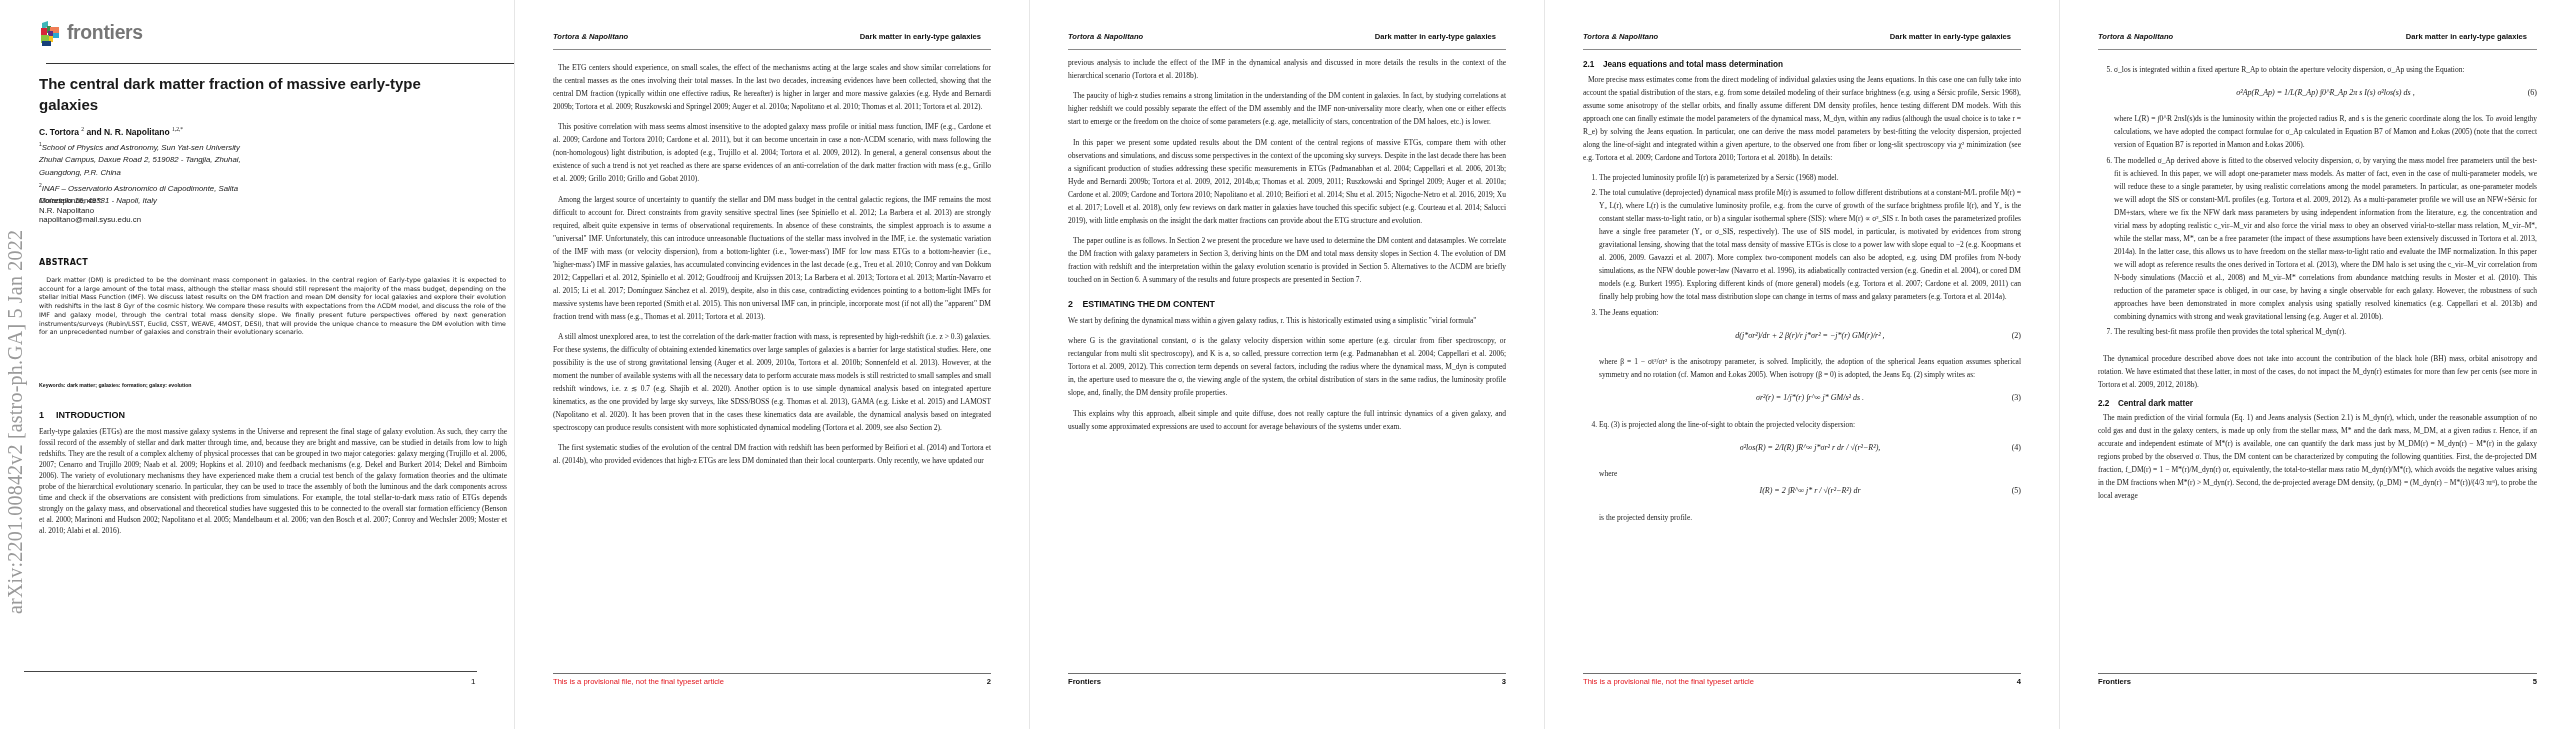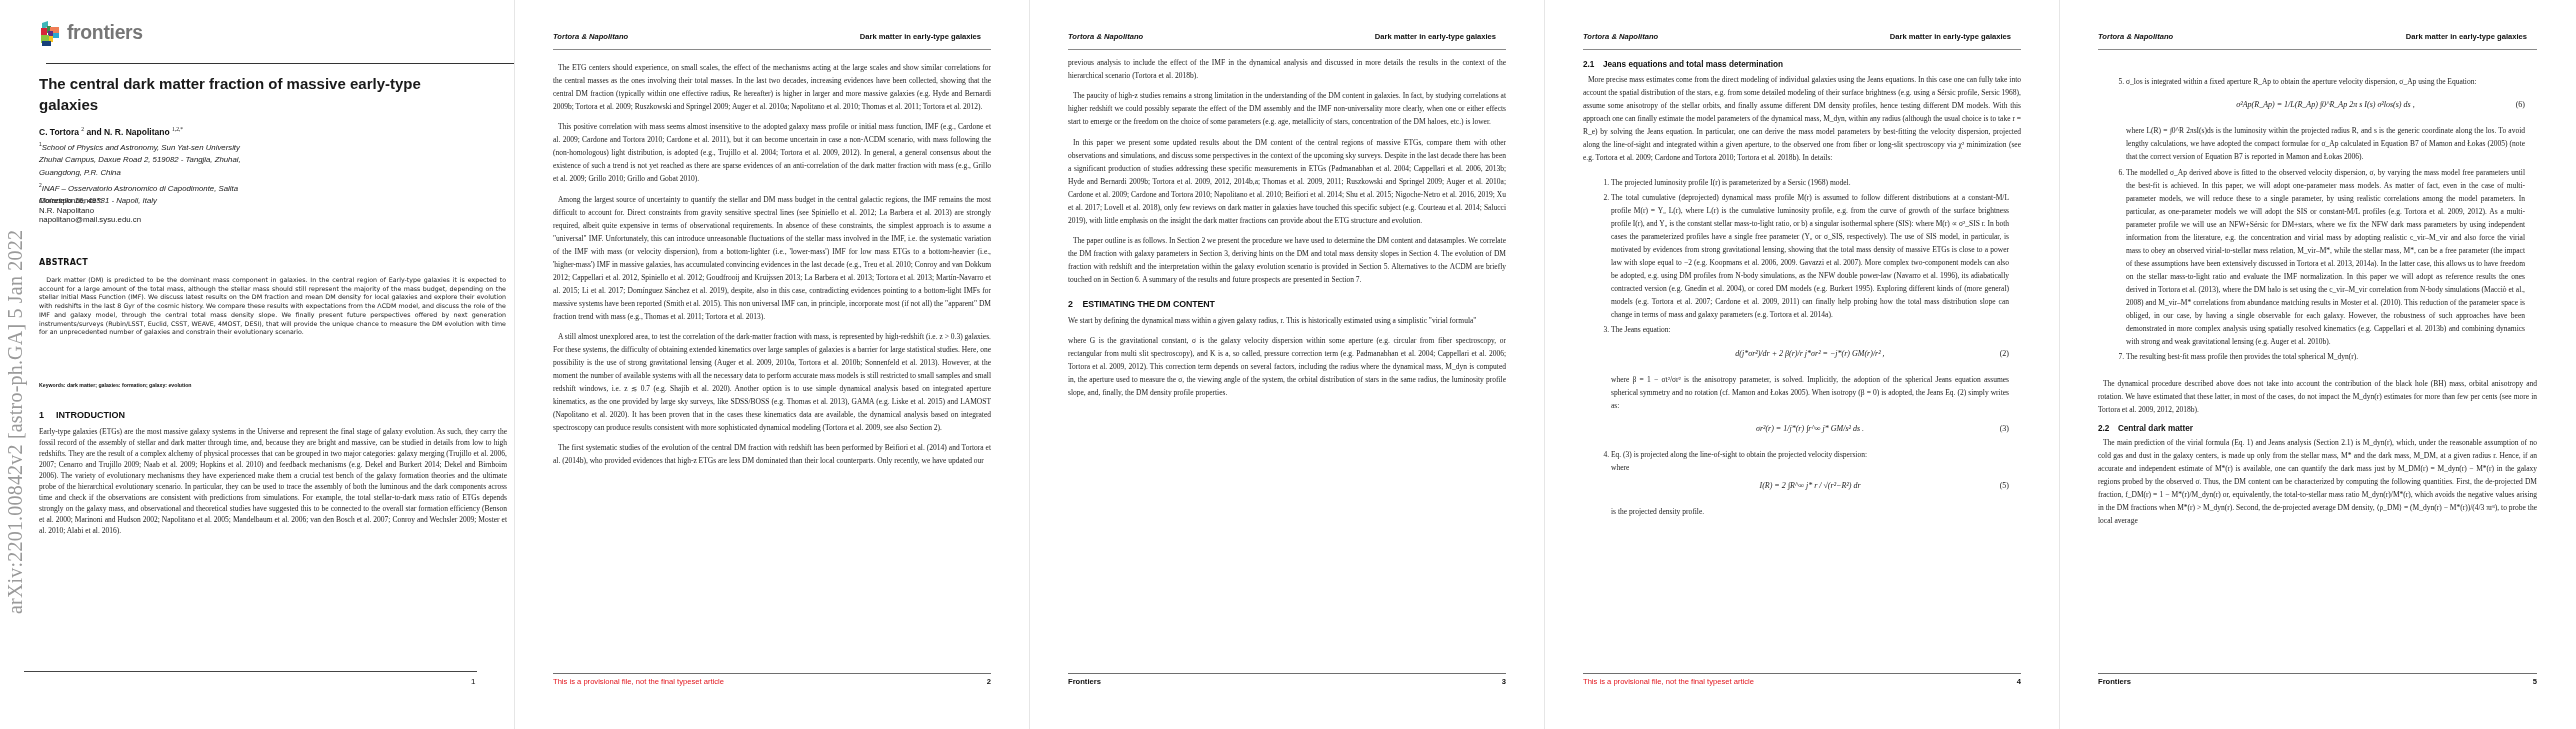--- a/index.html
+++ b/index.html
@@ -16,21 +16,21 @@
   .foot-rule { position:absolute; top:673px; left:0; right:0; height:1.2px; background:#6e6e6e; }
   .footer { position:absolute; top:677px; left:0; right:0; display:flex; justify-content:space-between; font-family:"Liberation Sans",sans-serif; font-size:7.6px; font-weight:bold; color:#111;gap:40px; }
   .footer .provisional { color:#e2141c; font-weight:normal; }
   .page-body { position:absolute; top:60px; left:0; right:0; }
   .section-h { font-family:"Liberation Sans",sans-serif; font-weight:bold; font-size:8.8px; letter-spacing:-0.1px; margin:13.4px 0 4.9px 0; color:#111; }
   .section-h .num { margin-right:9.7px; }
   .subsection-h { font-family:"Liberation Sans",sans-serif; font-weight:bold; font-size:8.2px; margin:6px 0 3.6px 0; color:#111; }
   .subsection-h .num { margin-right:8.5px; }
   .equation { position:relative; font-family:"Liberation Serif",serif; font-style:italic; font-size:8px; text-align:center; margin:7.3px 0 8.5px 0; height:20.7px; line-height:20.7px; color:#222; }
   .equation .eqnum { position:absolute; right:0; top:0; font-style:normal; }
-  ol.list { margin:12px; padding-left:16px; font-family:"Liberation Serif",serif; font-size:7.5px; line-height:13px; color:#222; text-align:justify; }
+  ol.list { margin:0; padding-left:16px; font-family:"Liberation Serif",serif; font-size:7.5px; line-height:13px; color:#222; text-align:justify; }
   ol.list li { margin-bottom:2.4px; }
   
   .logo { position:absolute; top:20.7px; left:40px; display:flex; align-items:center; }
   .logo-mark { width:22px; height:24px; position:relative; margin-right:4.9px; }
   .logo-mark span { position:absolute; display:block; }
   .logo-text { font-family:"Liberation Sans",sans-serif; font-weight:bold; font-size:19.4px; color:#767676; letter-spacing:-0.3px; }
   .title-rule { position:absolute; top:63px; left:46px; width:468px; height:1.2px; background:#333; }
   .p1-title { position:absolute; top:74px; left:39px; width:425px; font-family:"Liberation Sans",sans-serif; font-weight:bold; font-size:15px; line-height:20.7px; color:#1a1a1a; margin:0; }
   .authors { position:absolute; top:126px; left:39px; font-family:"Liberation Sans",sans-serif; font-weight:bold; font-size:8.5px; color:#111; }
   .authors sup { font-weight:normal; font-size:5.5px; font-family:"Liberation Serif",serif; }
@@ -132,20 +132,21 @@
       <div class="page-body" style="top:56px;">
         <p class="body-text noindent">previous analysis to include the effect of the IMF in the dynamical analysis and discussed in more details the results in the context of the hierarchical scenario (Tortora et al. 2018b).</p>
         <p class="body-text">The paucity of high-z studies remains a strong limitation in the understanding of the DM content in galaxies. In fact, by studying correlations at higher redshift we could possibly separate the effect of the DM assembly and the IMF non-universality more clearly, when one or either effects start to emerge or the freedom on the choice of some parameters (e.g. age, metallicity of stars, concentration of the DM haloes, etc.) is lower.</p>
         <p class="body-text">In this paper we present some updated results about the DM content of the central regions of massive ETGs, compare them with other observations and simulations, and discuss some perspectives in the context of the upcoming sky surveys. Despite in the last decade there has been a significant production of studies addressing these specific measurements in ETGs (Padmanabhan et al. 2004; Cappellari et al. 2006, 2013b; Hyde and Bernardi 2009b; Tortora et al. 2009, 2012, 2014b,a; Thomas et al. 2009, 2011; Ruszkowski and Springel 2009; Auger et al. 2010a; Cardone et al. 2009; Cardone and Tortora 2010; Napolitano et al. 2010; Beifiori et al. 2014; Shu et al. 2015; Nigoche-Netro et al. 2016, 2019; Xu et al. 2017; Lovell et al. 2018), only few reviews on dark matter in galaxies have touched this specific subject (e.g. Courteau et al. 2014; Salucci 2019), with little emphasis on the insight the dark matter fractions can provide about the ETG structure and evolution.</p>
         <p class="body-text">The paper outline is as follows. In Section 2 we present the procedure we have used to determine the DM content and datasamples. We correlate the DM fraction with galaxy parameters in Section 3, deriving hints on the DM and total mass density slopes in Section 4. The evolution of DM fraction with redshift and the interpretation within the galaxy evolution scenario is provided in Section 5. Alternatives to the ΛCDM are briefly touched on in Section 6. A summary of the results and future prospects are presented in Section 7.</p>
         <div class="section-h">
           <span class="num">2</span><span>ESTIMATING THE DM CONTENT</span>
         </div>
         <p class="body-text noindent">We start by defining the dynamical mass within a given galaxy radius, r. This is historically estimated using a simplistic "virial formula"</p>
         <p class="body-text noindent">where G is the gravitational constant, σ is the galaxy velocity dispersion within some aperture (e.g. circular from fiber spectroscopy, or rectangular from multi slit spectroscopy), and K is a, so called, pressure correction term (e.g. Padmanabhan et al. 2004; Cappellari et al. 2006; Tortora et al. 2009, 2012). This correction term depends on several factors, including the radius where the dynamical mass, M_dyn is computed in, the aperture used to measure the σ, the viewing angle of the system, the orbital distribution of stars in the same radius, the luminosity profile slope, and, finally, the DM density profile properties.</p>
+        <p class="body-text">This explains why this approach, albeit simple and quite diffuse, does not really capture the full intrinsic dynamics of a given galaxy, and usually some approximated expressions are used to account for average behaviours of the systems under exam.</p>
       </div>
       <div class="foot-rule"></div>
       <div class="footer">
         <span>Frontiers</span>
         <span>3</span>
       </div>
     </div>
   </div>
 
   <div class="page">
@@ -170,20 +171,24 @@
               <span class="eqnum">(2)</span>
             </div>
             <div>where β = 1 − σt²/σr² is the anisotropy parameter, is solved. Implicitly, the adoption of the spherical Jeans equation assumes spherical symmetry and no rotation (cf. Mamon and Łokas 2005). When isotropy (β = 0) is adopted, the Jeans Eq. (2) simply writes as:</div>
             <div class="equation">
               <span>σr²(r) = 1/j*(r) ∫r^∞ j* GM/s² ds .</span>
               <span class="eqnum">(3)</span>
             </div>
           </li>
           <li>
             <span>Eq. (3) is projected along the line-of-sight to obtain the projected velocity dispersion:</span>
+            <div class="equation">
+              <span>σ²los(R) = 2/I(R) ∫R^∞ j*σr² r dr / √(r²−R²),</span>
+              <span class="eqnum">(4)</span>
+            </div>
             <div>where</div>
             <div class="equation" style="margin-top:1.2px;">
               <span>I(R) = 2 ∫R^∞ j* r / √(r²−R²) dr</span>
               <span class="eqnum">(5)</span>
             </div>
             <div>is the projected density profile.</div>
           </li>
         </ol>
       </div>
       <div class="foot-rule"></div>

